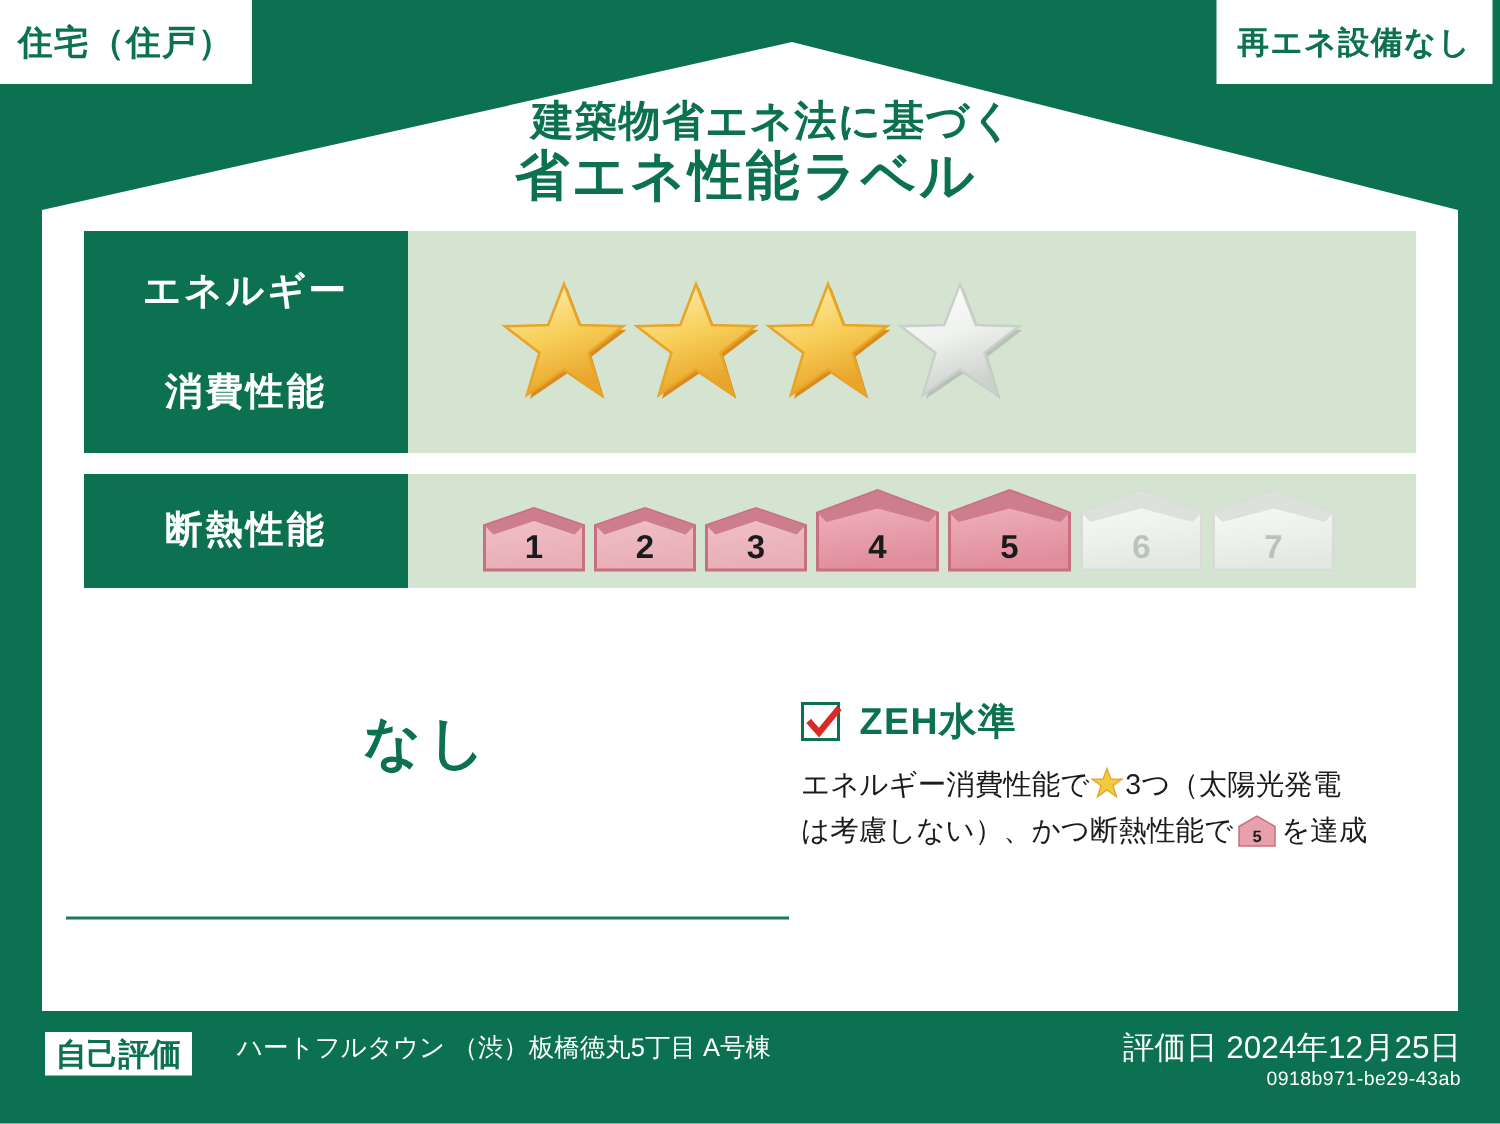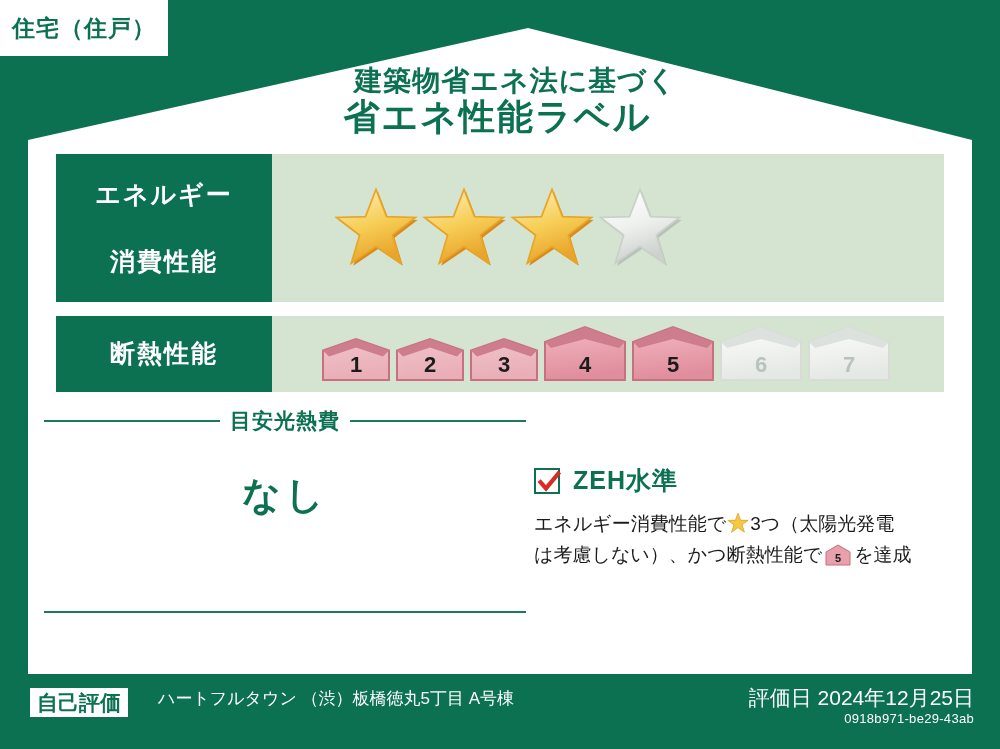--- a/index.html
+++ b/index.html
@@ -119,20 +119,21 @@
   }
 </style>
 </head>
 <body>
 
 <div id="label-root">
 
   <div class="house-card"></div>
 
   <div class="corner-badge" id="badge-left">住宅（住戸）</div>
+  <div class="corner-badge" id="badge-right">再エネ設備なし</div>
 
   <div class="title-sub">建築物省エネ法に基づく</div>
   <div class="title-main">省エネ性能ラベル</div>
 
   <div class="metric-row" id="row-energy">
     <div class="metric-label">
       <span>エネルギー</span>
       <span>消費性能</span>
     </div>
     <div class="metric-value">
@@ -258,25 +259,20 @@
                   <stop offset="100%" stop-color="#e4e8e4"></stop>
                 </linearGradient>
               </defs>
               <polygon points="3,56 3,18 43,3 83,18 83,56" fill="url(#hg6)" stroke="#d7dcd7" stroke-width="2"></polygon>
               <polygon points="3,18 43,3 83,18 77,24 43,15 9,24" fill="#dde1dd"></polygon>
             </svg><span class="hnum">7</span></span>
         </div>
     </div>
   </div>
 
-  <div class="cost-head">
-    <span class="rule"></span>
-    <span class="cost-title">目安光熱費</span>
-    <span class="rule"></span>
-  </div>
   <div class="cost-value">なし</div>
   <div class="cost-rule-bottom"></div>
 
   <div class="zeh">
     <div class="zeh-head">
       <span class="zeh-check">
         <svg width="24" height="24" viewBox="0 0 24 24">
           <path d="M3.5 12.2 L9 18.4 L21.2 3.6" fill="none" stroke="#d92b25" stroke-width="4.2" stroke-linecap="square" stroke-linejoin="miter"></path>
         </svg>
       </span>

